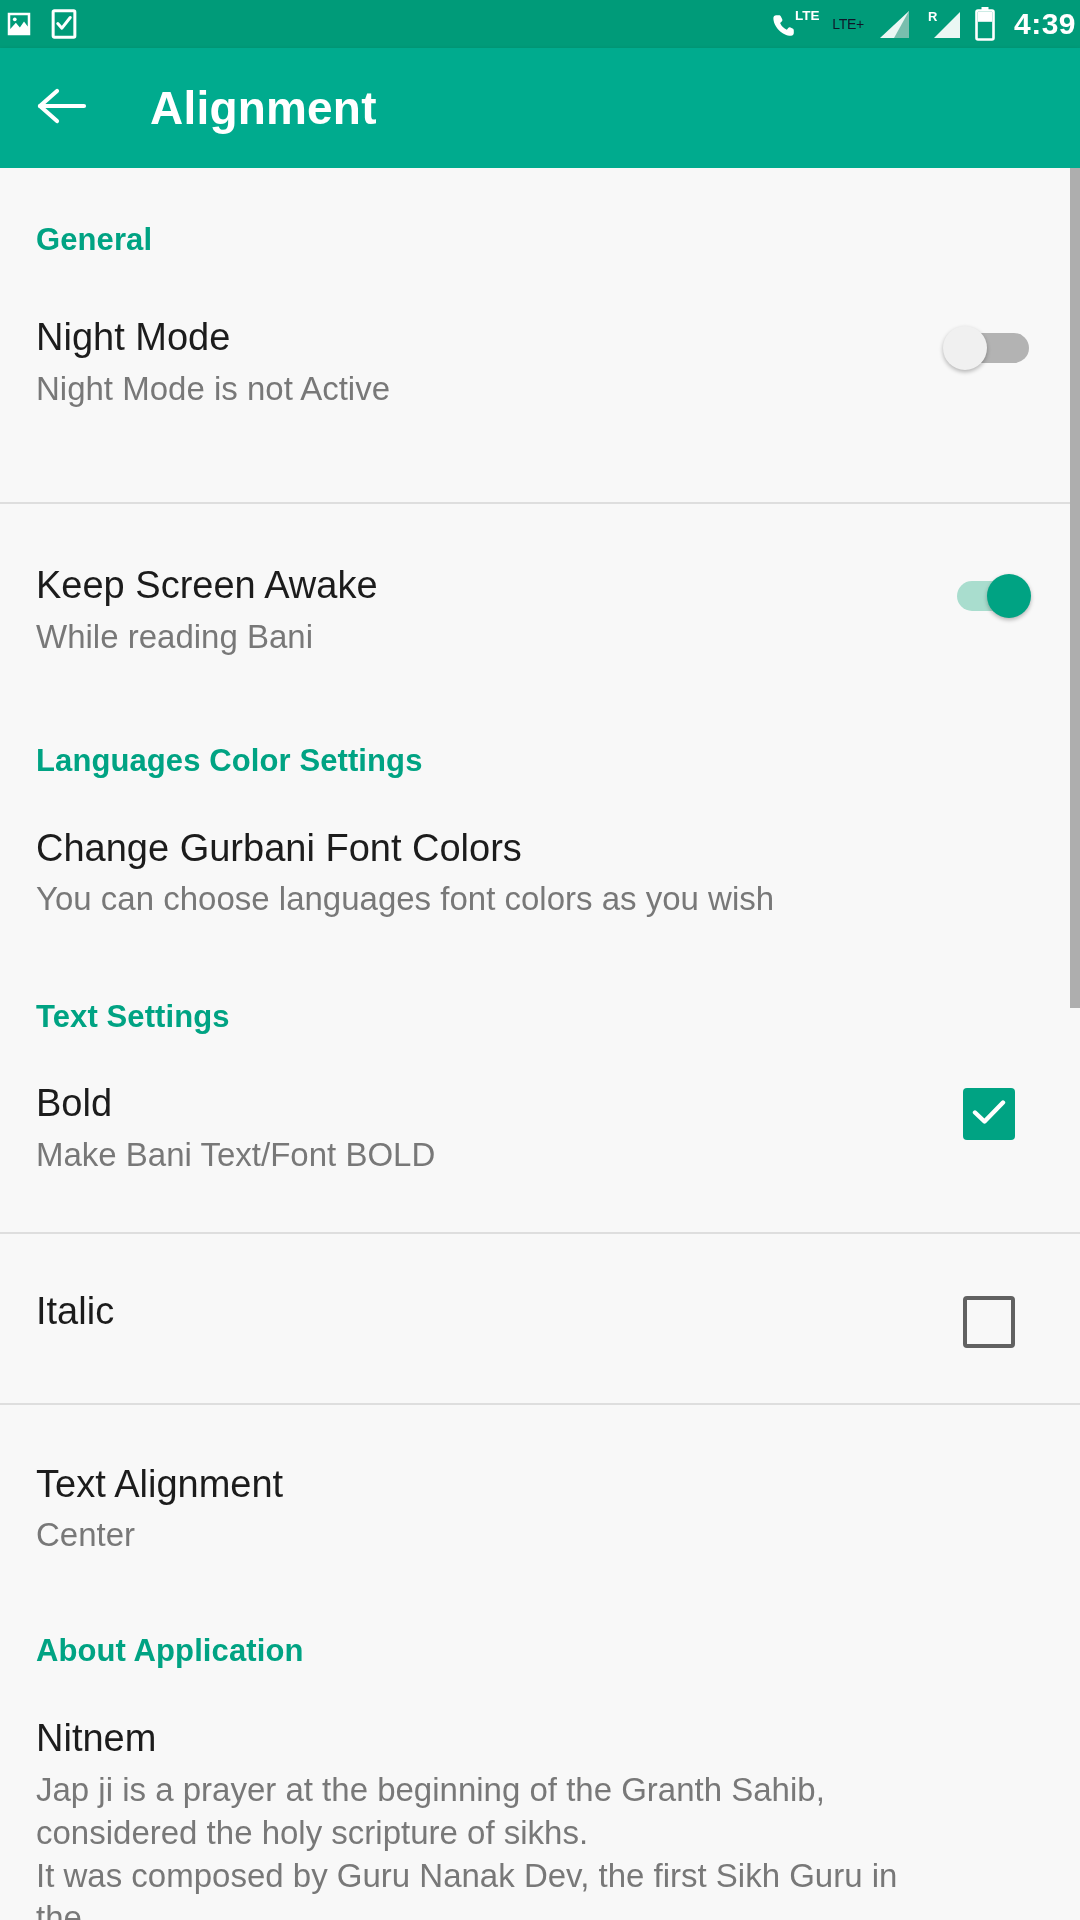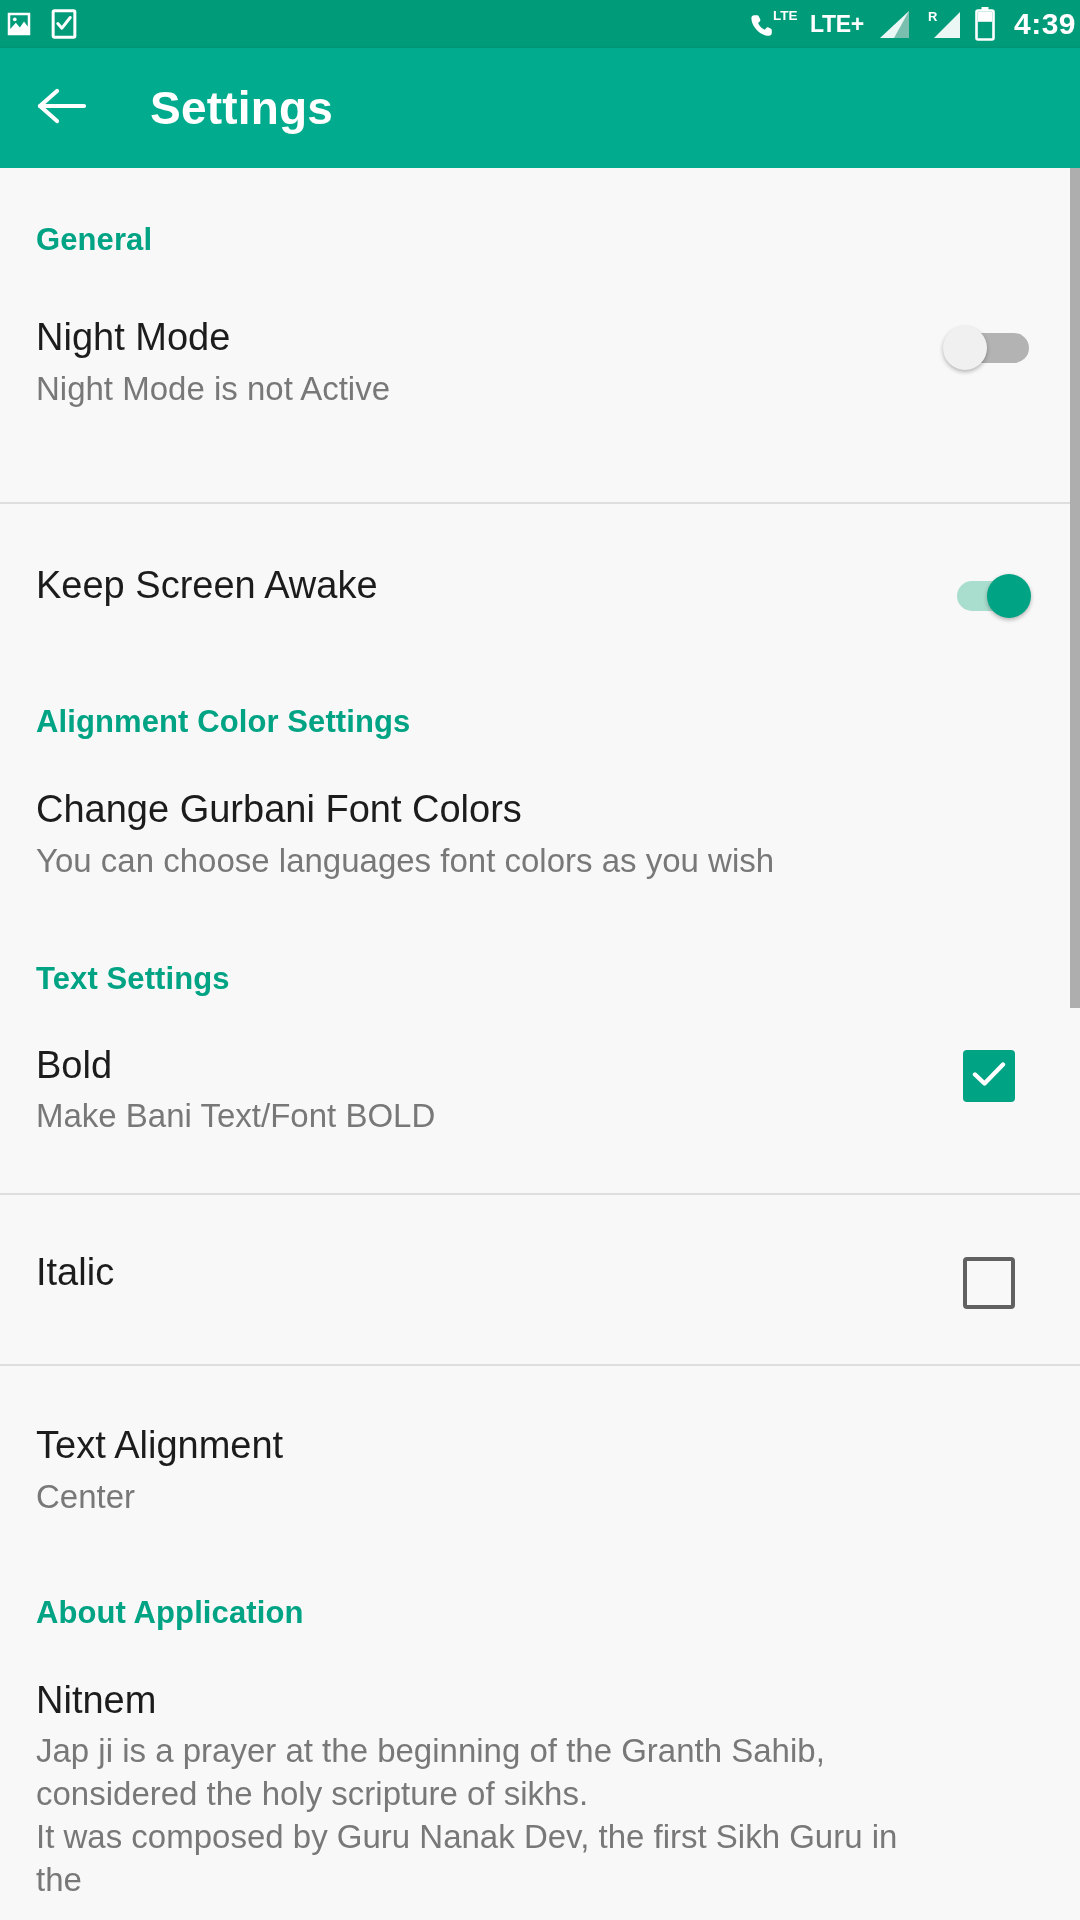--- a/index.html
+++ b/index.html
@@ -19,21 +19,21 @@
     padding:0 4px;
   }
   .sb-left { display:flex; align-items:center; gap:16px; }
   .sb-right { margin-left:auto; display:flex; align-items:center; gap:13px; }
   .sb-icon { display:flex; align-items:center; justify-content:center; }
   .sb-time {
     color:#ffffff; font-size:30px; font-weight:bold; letter-spacing:0.5px;
     line-height:1; margin-left:6px;
   }
   .lteplus {
-    color:#ffffff; font-size:23px; font-weight:bold; line-height:1;
+    color:#0f172a; font-size:14px; font-weight:normal; line-height:1;
     letter-spacing:-0.3px;
   }
 
   
   .appbar {
     position:absolute; top:48px; left:0; width:1080px; height:120px;
     background:#00ab8e;
     display:flex; align-items:center;
     box-shadow:0 2px 5px rgba(0,0,0,0.18);
   }
@@ -164,21 +164,21 @@
 
   <div class="appbar">
     <div class="back-btn">
       <span>
         <svg width="50" height="40" viewBox="0 0 50 40">
           <path d="M3 20h44" stroke="#fff" stroke-width="4.2" stroke-linecap="round" fill="none"></path>
           <path d="M20 5L3 20l17 15" stroke="#fff" stroke-width="4.2" stroke-linecap="round" stroke-linejoin="round" fill="none"></path>
         </svg>
       </span>
     </div>
-    <div class="appbar-title">Settings</div>
+    <div class="appbar-title">Alignment</div>
   </div>
 
   <div class="content">
 
     <div style="height:54px"></div>
     <div class="section-header">General</div>
 
     <div style="height:53px"></div>
     <div class="pref-row" style="padding-top:5px;padding-bottom:0;">
       <div class="pref-text">
@@ -192,31 +192,32 @@
         </div>
       </div>
     </div>
     <div style="height:92px"></div>
     <div class="divider"></div>
 
     <div style="height:60px"></div>
     <div class="pref-row">
       <div class="pref-text">
         <div class="pref-title">Keep Screen Awake</div>
+        <div class="pref-summary">While reading Bani</div>
       </div>
       <div class="pref-widget" style="align-self:flex-start;margin-top:8px;">
         <div class="switch on">
           <div class="track"></div>
           <div class="thumb"></div>
         </div>
       </div>
     </div>
 
     <div style="height:84px"></div>
-    <div class="section-header">Alignment Color Settings</div>
+    <div class="section-header">Languages Color Settings</div>
 
     <div style="height:48px"></div>
     <div class="pref-row">
       <div class="pref-text">
         <div class="pref-title">Change Gurbani Font Colors</div>
         <div class="pref-summary">You can choose languages font colors as you wish</div>
       </div>
       <div class="pref-widget"></div>
     </div>
 

